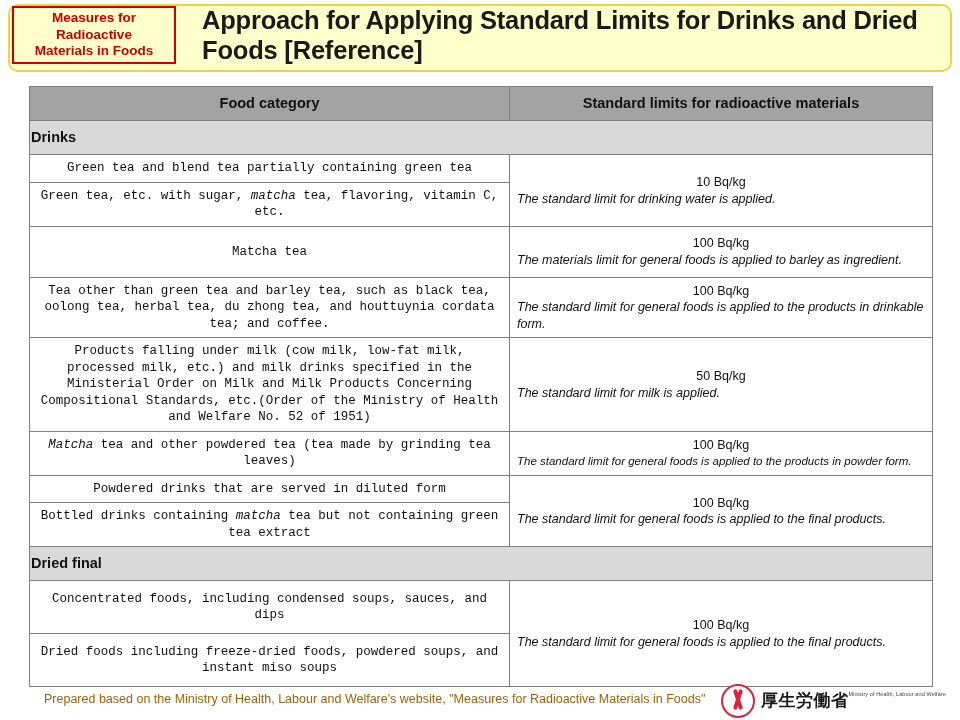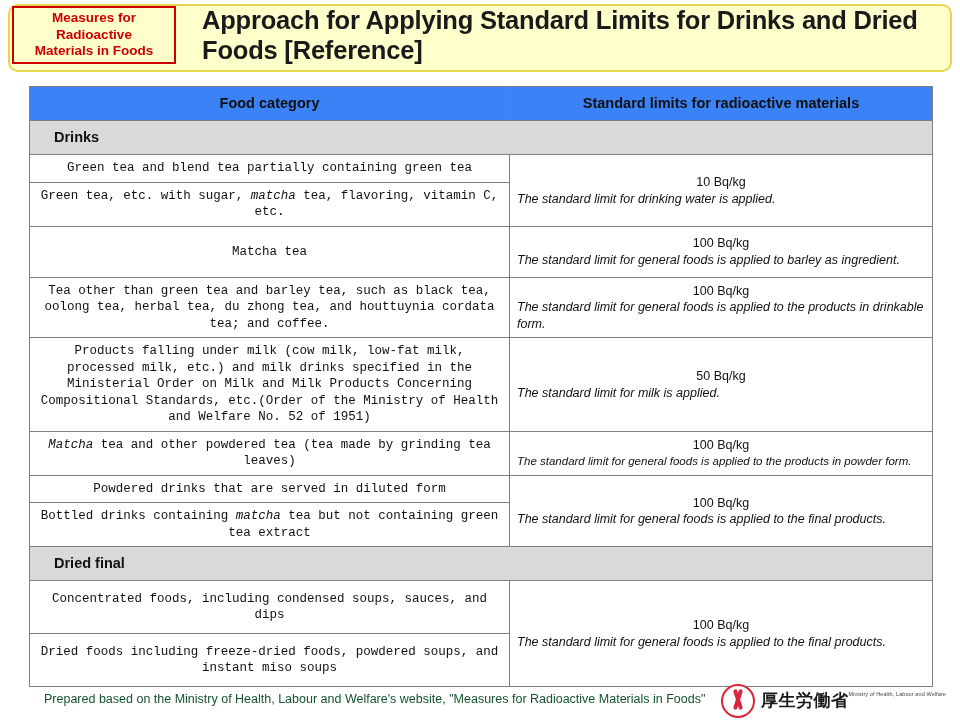--- a/index.html
+++ b/index.html
@@ -79,52 +79,52 @@
     vertical-align: middle;
     padding: 5px 7px;
     font-size: 12.5px;
     color: #111111;
     line-height: 1.32;
   }
   .col-left  { width: 480px; }
   .col-right { width: 423px; }
 
   .hdr-row td {
-    background: #3b82f6;
+    background: #a3a3a3;
     text-align: center;
     font-weight: bold;
     font-size: 14.5px;
     padding: 7px 6px;
   }
   .section-row td {
     background: #d9d9d9;
     font-weight: bold;
     font-size: 14.5px;
-    padding: 7px 24px;
+    padding: 7px 1px;
   }
   .cell-left { text-align: center; font-family: Liberation Mono, monospace; }
   .cell-right { text-align: left; }
   .limit-line {
     text-align: center;
     display: block;
   }
   .limit-desc {
     display: block;
     text-align: left;
     font-style: italic;
   }
   em.it { font-style: italic; }
 
   
   .footer-note {
     position: absolute;
     left: 44px;
     top: 692px;
     font-size: 12.5px;
-    color: #14532d;
+    color: #a16207;
   }
   .logo-wrap {
     position: absolute;
     right: 14px;
     top: 684px;
     display: flex;
     align-items: center;
     gap: 6px;
   }
   .logo-mark {
@@ -207,21 +207,21 @@
         </td>
       </tr>
       <tr>
         <td class="cell-left">Green tea, etc. with sugar, <em class="it">matcha</em> tea, flavoring, vitamin C, etc.</td>
       </tr>
 
       <tr>
         <td class="cell-left" style="height:40px;">Matcha tea</td>
         <td class="cell-right">
           <span class="limit-line">100 Bq/kg</span>
-          <span class="limit-desc">The standard limit for general foods is applied to barley as ingredient.</span>
+          <span class="limit-desc">The materials limit for general foods is applied to barley as ingredient.</span>
         </td>
       </tr>
 
       <tr>
         <td class="cell-left">Tea other than green tea and barley tea, such as black tea, oolong tea, herbal tea, du zhong tea, and houttuynia cordata tea; and coffee.</td>
         <td class="cell-right">
           <span class="limit-line">100 Bq/kg</span>
           <span class="limit-desc">The standard limit for  general foods is applied to the products in drinkable form.</span>
         </td>
       </tr>

